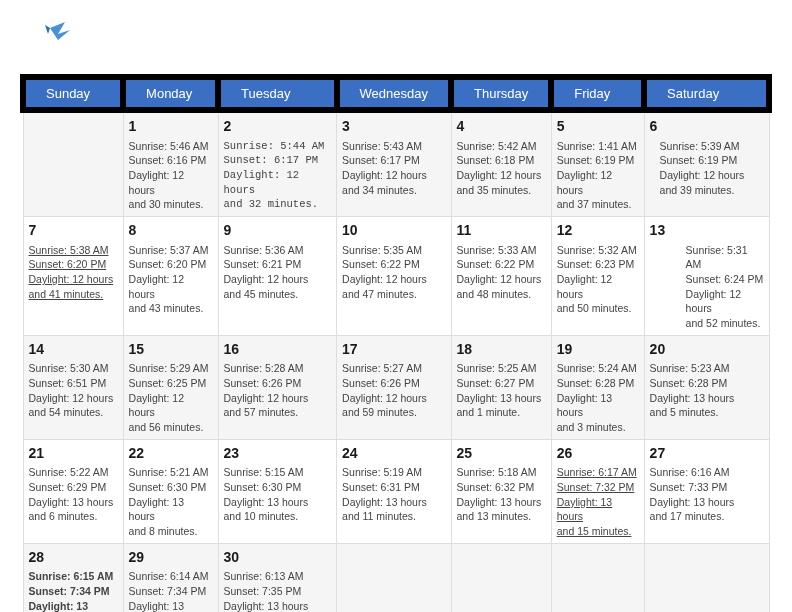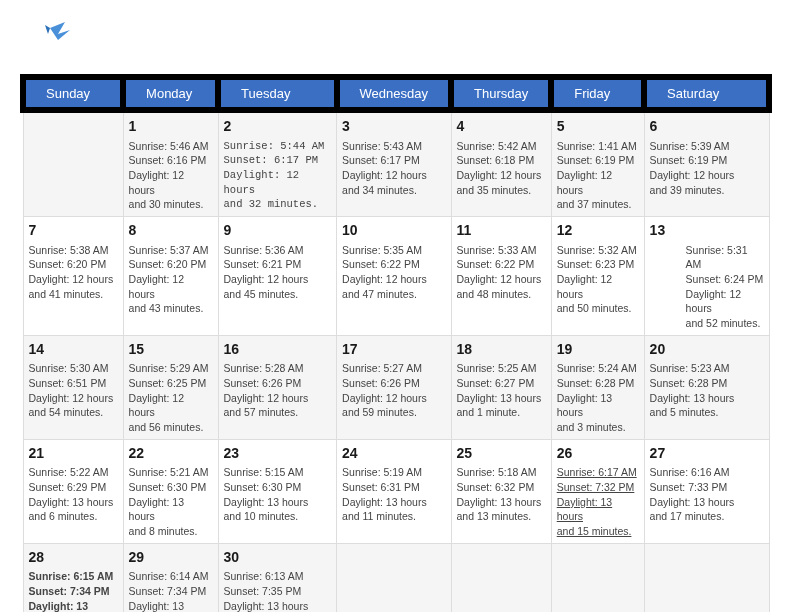--- a/index.html
+++ b/index.html
@@ -144,30 +144,30 @@
         </td>
         <td>
           <span class="day-num">5</span>
           <div class="cell-info" style="white-space: pre-line;">Sunrise: 1:41 AM
 Sunset: 6:19 PM
 Daylight: 12 hours
 and 37 minutes.</div>
         </td>
         <td>
           <span class="day-num">6</span>
-          <div class="cell-info" style="white-space: pre-line;">Sunrise: 5:39 AM
+          <div class="cell-info" style="white-space: pre-line; margin-left: 10px;">Sunrise: 5:39 AM
 Sunset: 6:19 PM
 Daylight: 12 hours
 and 39 minutes.</div>
         </td>
       </tr>
       <tr>
         <td>
           <span class="day-num">7</span>
-          <div class="cell-info" style="white-space: pre-line;">Sunrise: 5:38 AM
+          <div class="cell-info" style="white-space: pre-line; text-decoration: underline;">Sunrise: 5:38 AM
 Sunset: 6:20 PM
 Daylight: 12 hours
 and 41 minutes.</div>
         </td>
         <td>
           <span class="day-num">8</span>
           <div class="cell-info" style="white-space: pre-line;">Sunrise: 5:37 AM
 Sunset: 6:20 PM
 Daylight: 12 hours
 and 43 minutes.</div>

